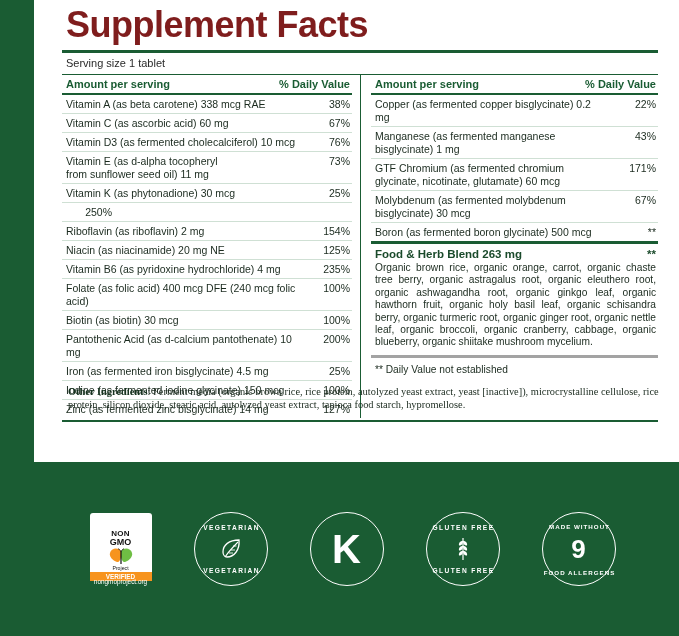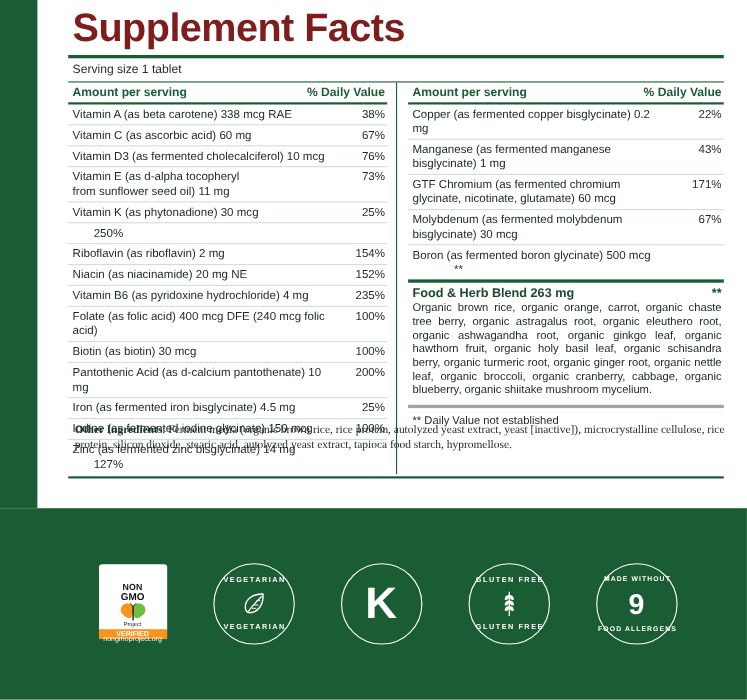--- a/index.html
+++ b/index.html
@@ -58,21 +58,21 @@
 
   .rows { }
   .row {
     display:flex; justify-content:space-between; align-items:flex-start;
     font-size:10.5px; line-height:13px; color:#1a2a1e;
     padding:2.5px 2px 2.5px 4px;
     border-bottom:1px solid #cfe0d4;
   }
   .row .nm { flex:1; padding-right:6px; }
   .row .dv { width:46px; text-align:right; font-size:10.5px; }
-  .row:last-child { border-bottom:none;flex-direction:column; }
+  .row:last-child { border-bottom:none; }
 
   .blend-band { height:3px; background:#1a5c33; margin-top:0px; }
   .blend-title {
     font-size:11.5px; font-weight:bold; color:#1a4a2b;
     padding:4px 2px 2px 4px;
   }
   .blend-body {
     font-size:10.2px; line-height:12.4px; color:#1a2a1e;
     padding:0 2px 4px 4px; text-align:justify;
   }
@@ -181,21 +181,21 @@
             </div>
             <div class="row">
               <div class="dv">250%</div>
             </div>
             <div class="row">
               <div class="nm">Riboflavin (as riboflavin) 2 mg</div>
               <div class="dv">154%</div>
             </div>
             <div class="row">
               <div class="nm">Niacin (as niacinamide) 20 mg NE</div>
-              <div class="dv">152%</div>
+              <div class="dv">125%</div>
             </div>
             <div class="row">
               <div class="nm">Vitamin B6 (as pyridoxine hydrochloride) 4 mg</div>
               <div class="dv">235%</div>
             </div>
             <div class="row">
               <div class="nm">Folate (as folic acid) 400 mcg DFE (240 mcg folic acid)</div>
               <div class="dv">100%</div>
             </div>
             <div class="row">

